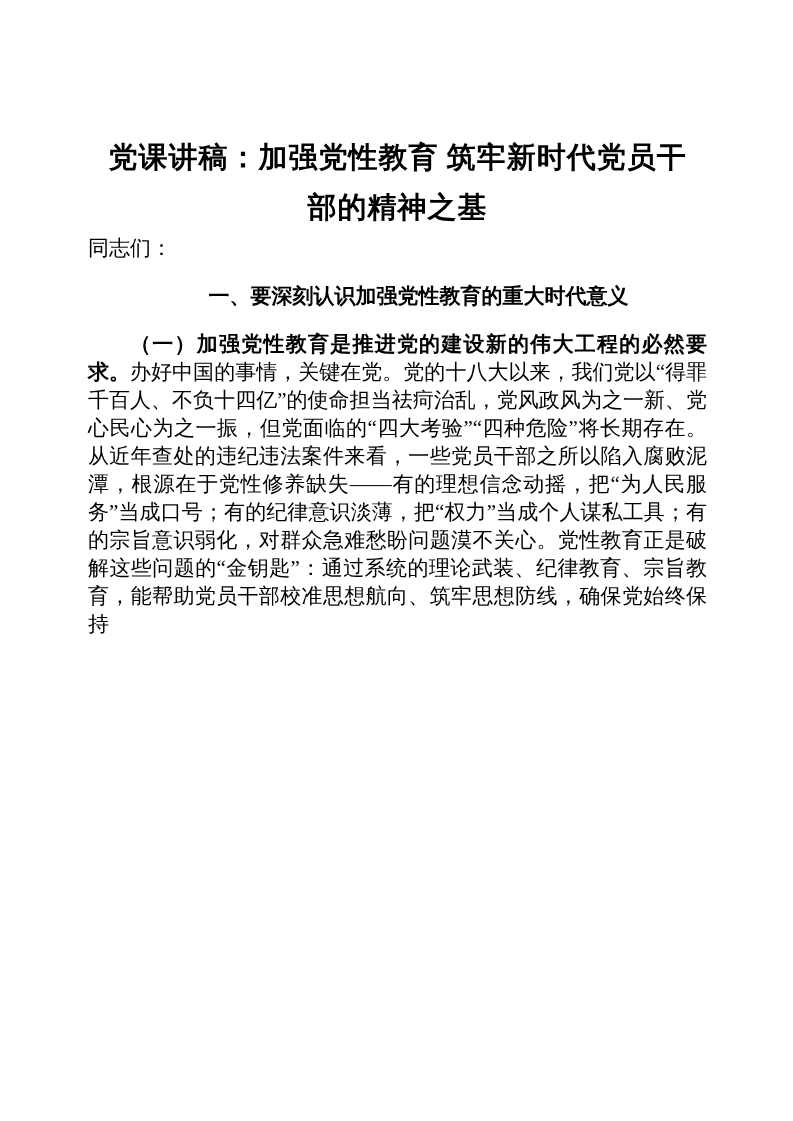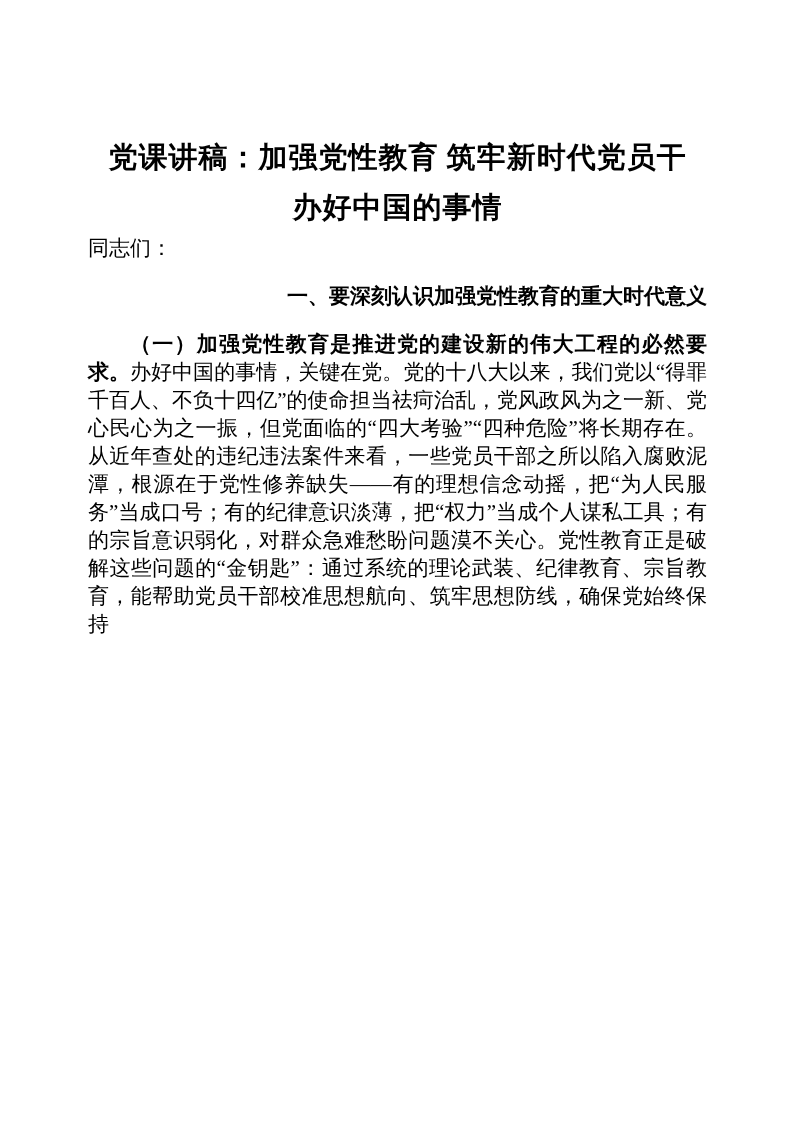--- a/index.html
+++ b/index.html
@@ -40,34 +40,34 @@
     text-align: justify;
     text-justify: inter-ideograph;
     text-indent: 2em;
   }
   .salutation {
     text-indent: 0;
     text-align: left;
   }
   .section-heading {
     font-weight: 700;
-    text-align: right;
+    text-align: center;
   }
   .lead {
     font-weight: 700;
   }
 </style>
 </head>
 <body>
 
 <div class="page">
 
   <h1 class="doc-title">
     <span class="title-line">党课讲稿：加强党性教育 筑牢新时代党员干</span>
-    <span class="title-line">办好中国的事情</span>
+    <span class="title-line">部的精神之基</span>
   </h1>
 
   <p class="para salutation">同志们：</p>
 
 
   <p class="para section-heading">一、要深刻认识加强党性教育的重大时代意义</p>
 
 
   <p class="para"><span class="lead">（一）加强党性教育是推进党的建设新的伟大工程的必然要求。</span><span>办好中国的事情，关键在党。党的十八大以来，我们党以“得罪千百人、不负十四亿”的使命担当祛疴治乱，党风政风为之一新、党心民心为之一振，但党面临的“四大考验”“四种危险”将长期存在。从近年查处的违纪违法案件来看，一些党员干部之所以陷入腐败泥潭，根源在于党性修养缺失——有的理想信念动摇，把“为人民服务”当成口号；有的纪律意识淡薄，把“权力”当成个人谋私工具；有的宗旨意识弱化，对群众急难愁盼问题漠不关心。党性教育正是破解这些问题的“金钥匙”：通过系统的理论武装、纪律教育、宗旨教育，能帮助党员干部校准思想航向、筑牢思想防线，确保党始终保持</span></p>
 

